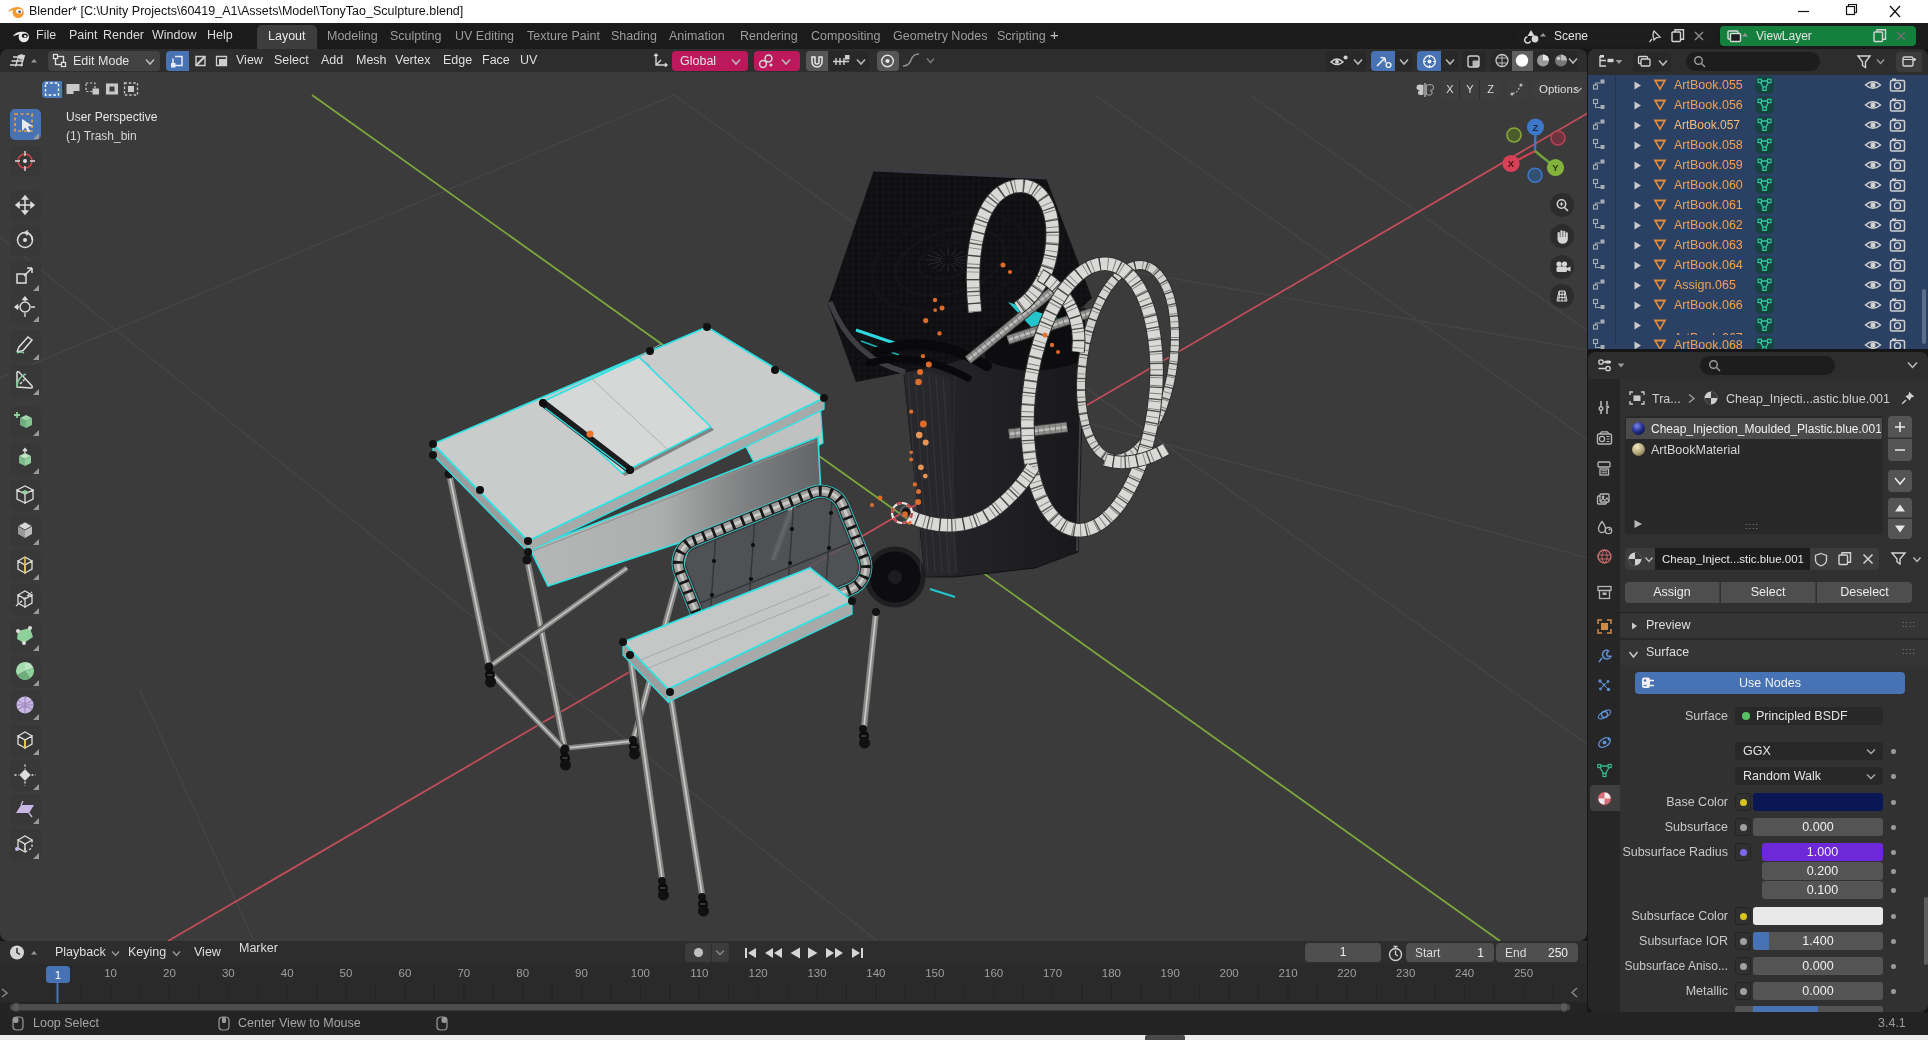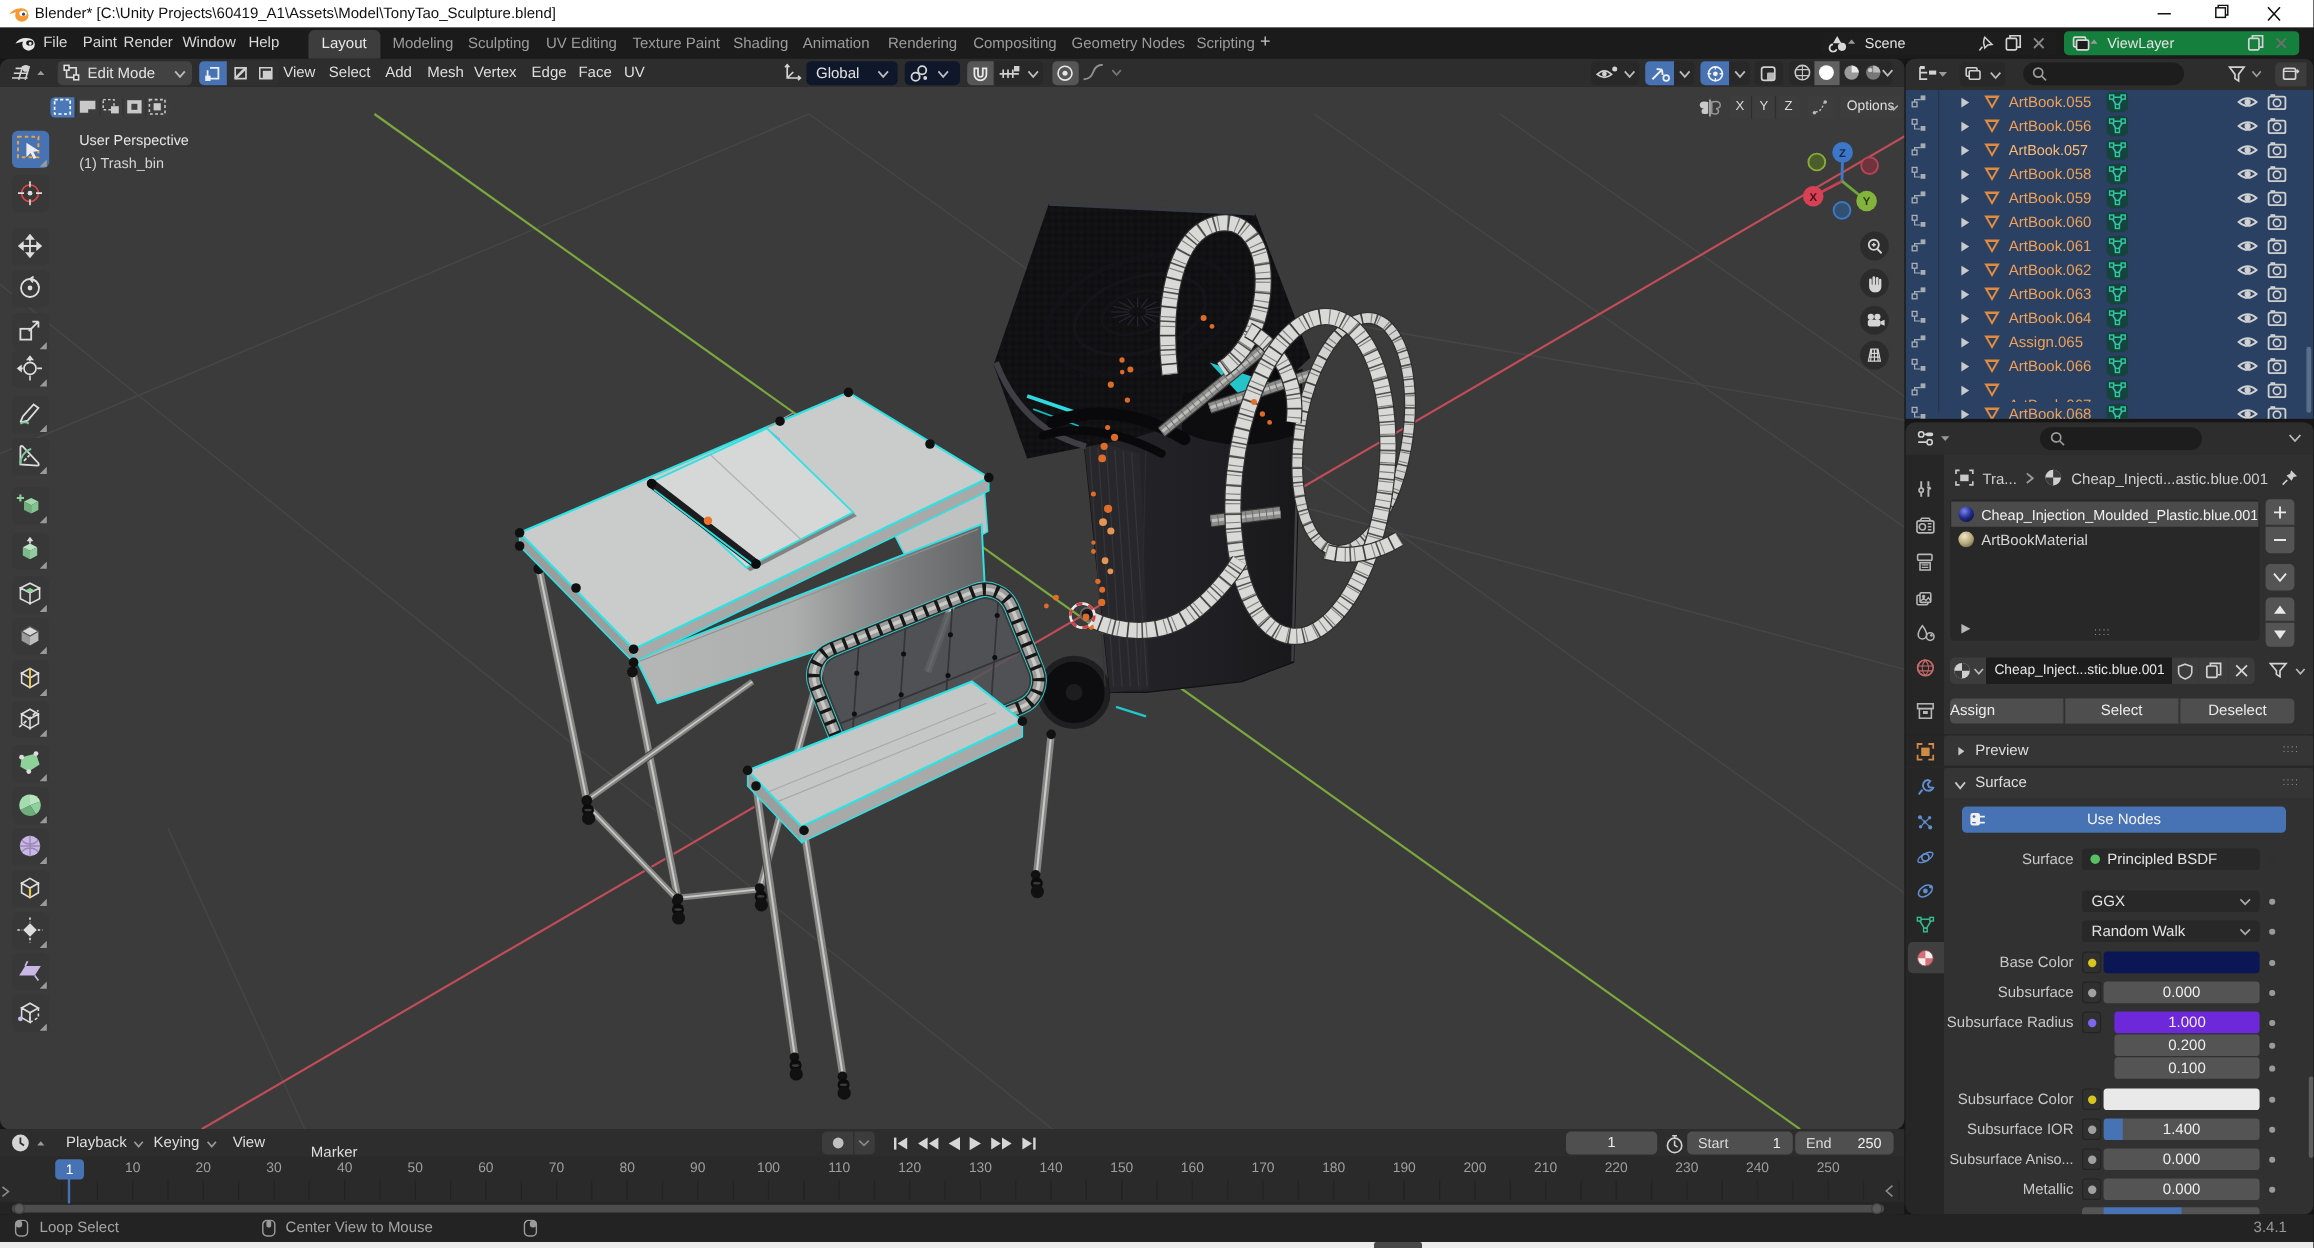--- a/index.html
+++ b/index.html
@@ -10,21 +10,21 @@
 #titlebar .t{position:absolute;left:29px;top:4px;font-size:12.5px;color:#111;}
 .winbtn{position:absolute;top:0;width:34px;height:23px;}
 
 #menubar{left:0;top:23px;width:1928px;height:26px;background:#1b1b1b;color:#d9d9d9;font-size:12.5px;}
 .mitem{position:absolute;top:5px;}
 .tab{position:absolute;top:2px;height:24px;line-height:22px;padding:0 11px;color:#9d9d9d;border-radius:5px 5px 0 0;}
 .tab.active{background:#3d3d3d;color:#e8e8e8;}
 
 #vphead{left:0;top:49px;width:1587px;height:23px;background:#2d2d2d;border-radius:8px 8px 0 0;color:#dcdcdc;font-size:12.5px;}
 .hitem{position:absolute;top:4px;color:#dfdfdf;}
-.pill{position:absolute;background:#0f172a;border-radius:4px;color:#e3e3e3;}
+.pill{position:absolute;background:#be185d;border-radius:4px;color:#e3e3e3;}
 svg{display:block;}
 </style></head>
 <body>
 <div id="page">
 <div id="titlebar" class="abs">
  <svg class="abs" style="left:7px;top:3px" width="18" height="17" viewBox="0 0 18 17">
   <circle cx="11.2" cy="9.5" r="5.6" fill="#f79a34"></circle>
   <path d="M0.8,8.8 Q4.5,3.6 11,4.2 L13.5,6.5 Q8,6 0.8,8.8 Z" fill="#f79a34"></path>
   <ellipse cx="12.2" cy="8.3" rx="3.1" ry="2.3" fill="#fff"></ellipse>
   <circle cx="12.6" cy="8.8" r="1.3" fill="#264a73"></circle>
@@ -907,21 +907,21 @@
  </div>
  <div class="abs" style="left:300px;top:196px;width:38px;height:22px;">
   <svg class="abs" style="left:2px;top:3px" width="20" height="16" viewBox="0 0 20 16">
           <path d="M2,2 h13 l-5,6 v5 l-3,-2 V8 Z" fill="none" stroke="#d3d3d3" stroke-width="1.4"></path>
         </svg>
   <svg class="abs" style="left:24px;top:8px" width="11" height="8">
           <path d="M1.5,1.5 L5,5.5 L8.5,1.5" fill="none" stroke="#bbb" stroke-width="1.4"></path>
         </svg>
  </div>
 
- <div class="abs" style="left:37px;top:230px;width:95px;height:21px;background:#4e4e4e;border-radius:4px 0 0 4px;border-right:1px solid #3c3c3c;text-align:left;font-size:12.5px;color:#ececec;line-height:21px;">Assign</div>
+ <div class="abs" style="left:37px;top:230px;width:95px;height:21px;background:#4e4e4e;border-radius:4px 0 0 4px;border-right:1px solid #3c3c3c;text-align:center;font-size:12.5px;color:#ececec;line-height:21px;">Assign</div>
  <div class="abs" style="left:133px;top:230px;width:95px;height:21px;background:#4e4e4e;border-right:1px solid #3c3c3c;text-align:center;font-size:12.5px;color:#ececec;line-height:21px;">Select</div>
  <div class="abs" style="left:229px;top:230px;width:95px;height:21px;background:#4e4e4e;border-radius:0 4px 4px 0;text-align:center;font-size:12.5px;color:#ececec;line-height:21px;">Deselect</div>
 
  <div class="abs" style="left:0px;top:260px;width:340px;height:1px;background:#242424;"></div>
  <div class="abs" style="left:32px;top:261px;width:308px;height:25px;background:#353535;border-radius:4px 4px 0 0;">
   <svg class="abs" style="left:10px;top:8px" width="9" height="10">
           <path d="M2,1.5 L7,5 L2,8.5 Z" fill="#c9c9c9"></path>
         </svg>
   <div class="abs" style="left:26px;top:4.5px;font-size:12.5px;color:#dedede;">Preview</div>
   <div class="abs" style="left:282px;top:6px;font-size:9px;color:#8a8a8a;letter-spacing:1px;">::::</div>
@@ -1032,21 +1032,21 @@
  </svg>
  <div class="abs" style="left:55px;top:4px;font-size:12.5px;color:#dfdfdf;">Playback</div>
  <svg class="abs" style="left:110px;top:9px" width="11" height="8">
         <path d="M2,1.5 L5.5,5.5 L9,1.5" fill="none" stroke="#999" stroke-width="1.4"></path>
       </svg>
  <div class="abs" style="left:128px;top:4px;font-size:12.5px;color:#dfdfdf;">Keying</div>
  <svg class="abs" style="left:171px;top:9px" width="11" height="8">
         <path d="M2,1.5 L5.5,5.5 L9,1.5" fill="none" stroke="#999" stroke-width="1.4"></path>
       </svg>
  <div class="abs" style="left:194px;top:4px;font-size:12.5px;color:#dfdfdf;">View</div>
- <div class="abs" style="left:239px;top:12px;font-size:12.5px;color:#dfdfdf;margin-left:20px;">Marker</div>
+ <div class="abs" style="left:239px;top:0;font-size:12.5px;color:#dfdfdf;">Marker</div>
  <div class="abs" style="left:685px;top:2px;width:26px;height:19px;background:#3c3c3c;border-radius:4px 0 0 4px;"></div>
  <div class="abs" style="left:694px;top:7px;width:9px;height:9px;border-radius:50%;background:#c0c0c0;"></div>
  <div class="abs" style="left:712px;top:2px;width:17px;height:19px;background:#3c3c3c;border-radius:0 4px 4px 0;"></div>
  <svg class="abs" style="left:714px;top:8px" width="12" height="8">
         <path d="M2,1.5 L6,5.5 L10,1.5" fill="none" stroke="#888" stroke-width="1.4"></path>
       </svg>
  <svg class="abs" style="left:743px;top:5px" width="124" height="14" viewBox="0 0 124 14">
   <g fill="#d6d6d6">
    <rect x="2" y="2" width="2" height="10"></rect>
           <path d="M13,2 v10 L5,7 Z"></path>

